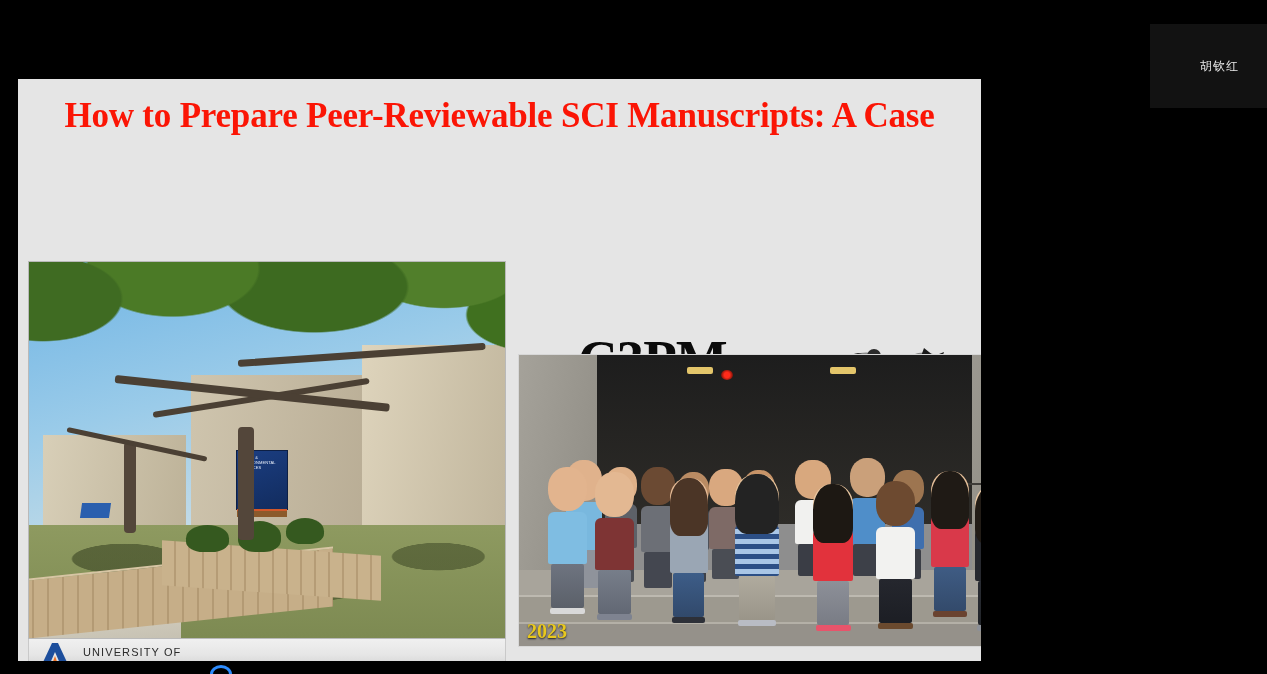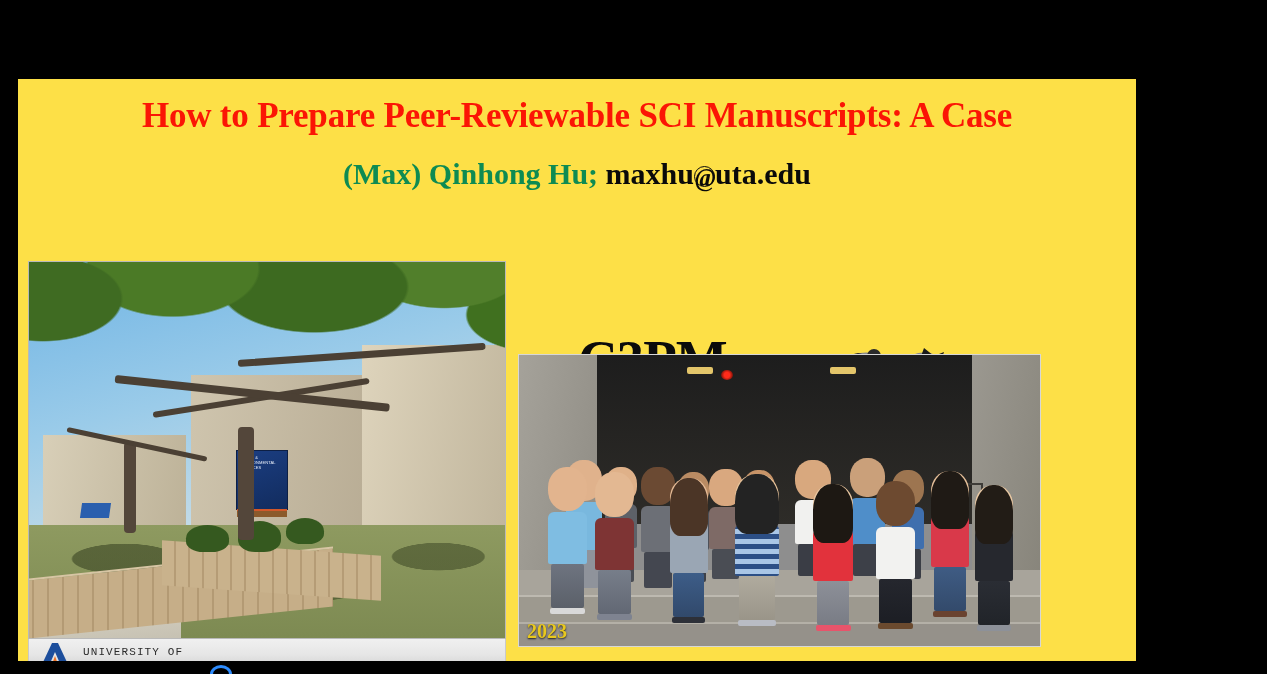--- a/index.html
+++ b/index.html
@@ -3,22 +3,22 @@
 <meta charset="utf-8">
 <style>
   * { margin:0; padding:0; box-sizing:border-box; }
   html,body { width:1267px; height:674px; background:#000; overflow:hidden; }
   body { font-family:"Liberation Sans", sans-serif; }
 
   #app { position:relative; width:1267px; height:674px; background:#000; }
 
   
   #slide {
-    position:absolute; left:18px; top:79px; width:1118px; height:582px;
-    background:#fde047; overflow:hidden;
+    position:absolute; left:18px; top:79px; width:963px; height:582px;
+    background:#e5e5e5; overflow:hidden;
   }
 
   
   .title-block { padding:14px 18px 0 18px; text-align:center; }
   .title-line {
     font-family:"Liberation Serif", serif;
     font-weight:bold; color:#fb1505;
     font-size:35px; line-height:46px; letter-spacing:-0.2px;
     white-space:nowrap;
   }
@@ -109,21 +109,21 @@
 
   
   #uta-band {
     position:absolute; left:10px; top:560px; width:478px; height:40px;
     background:linear-gradient(#f0f0f0 0%, #e6e6e6 40%, #c3c3c3 100%);
     display:flex; align-items:center; padding-left:6px; gap:8px;
     border:1px solid #c9c9c9; border-top:none;
   }
   #uta-mark { position:relative; width:40px; height:34px; flex:0 0 auto; }
   #uta-text {
-    font-family:Liberation Mono, monospace; color:#2b2b2b;
+    font-family:Liberation Sans, sans-serif; color:#2b2b2b;
     font-size:11px; line-height:13px; letter-spacing:1.1px;
   }
 
   
   #c3pm { position:absolute; left:560px; top:255px; width:380px; height:95px; }
   #c3pm-word {
     font-family:"Liberation Serif", serif; font-weight:bold;
     font-size:55px; line-height:52px; color:#0b0b0b; letter-spacing:-1px;
   }
   #c3pm-sub1, #c3pm-sub2 {
@@ -202,21 +202,20 @@
 </head>
 <body>
 
 <div id="app">
 
   <div id="slide">
 
     <div class="title-block">
       <div class="title-line">How to Prepare Peer-Reviewable SCI Manuscripts: A Case</div>
 
-      <div class="author-line"><span class="author-name">(Max) Qinhong Hu;</span><span class="author-email">&nbsp;<span>maxhu</span><span class="at-circle">@</span><span>uta.edu</span></span></div>
     </div>
 
     <div id="campus-photo">
       <div class="sky"></div>
       <div class="bldg3"></div>
       <div class="bldg1"></div>
       <div class="bldg2"></div>
       <div class="ground"></div>
       <div class="shadowspeck"></div>
       <div class="walk"></div>
@@ -397,18 +396,21 @@
         </div>
         <div class="p-body" style="background:#26282e;"></div>
         <div class="p-legs" style="background:linear-gradient(#2a2d34,#212429);"></div>
         <div class="p-shoes" style="background:#8d9199;"></div>
       </div>
 
       <div id="gp-year">2023</div>
     </div>
   </div>
 
+  <div id="video-tile">
+    <div id="video-name">胡钦红</div>
+  </div>
 
   <div id="toolbar-sliver">
     <div id="toolbar-arc"></div>
   </div>
 
 </div>
 
 </body></html>

